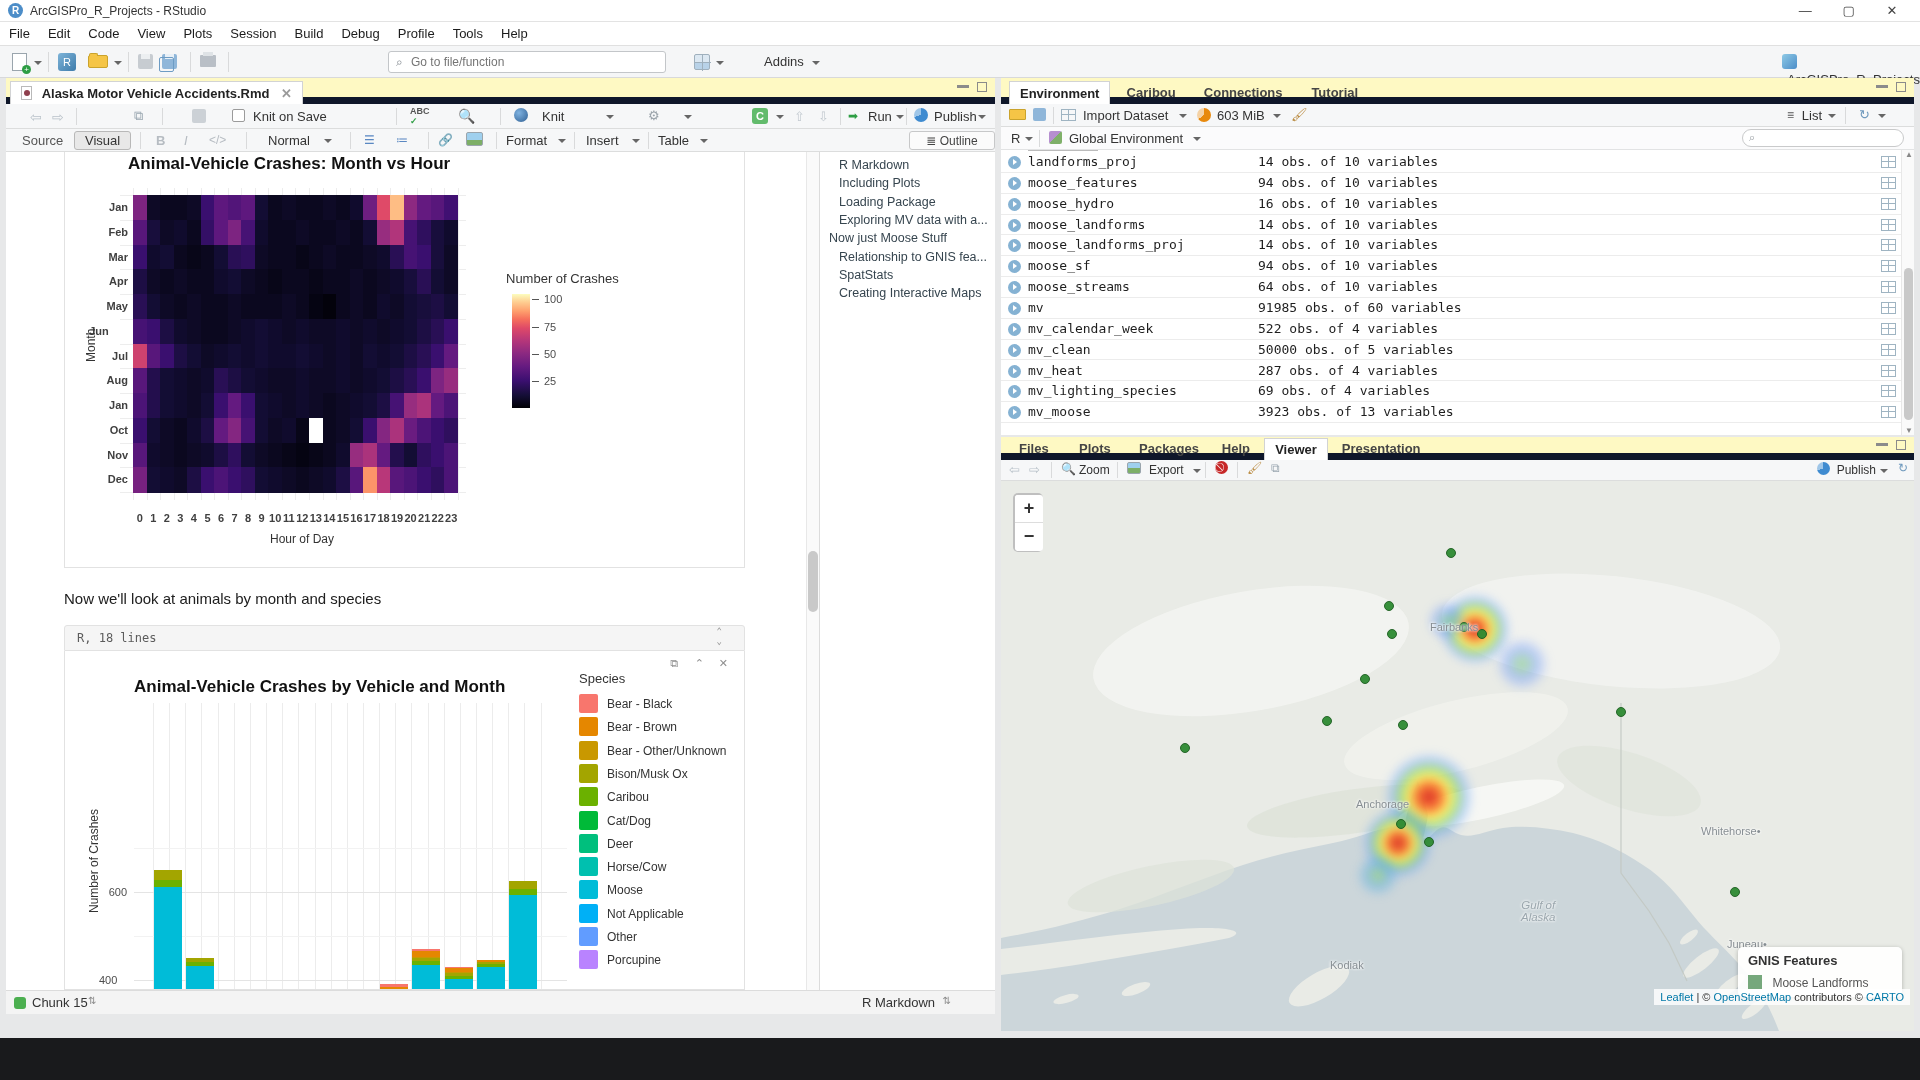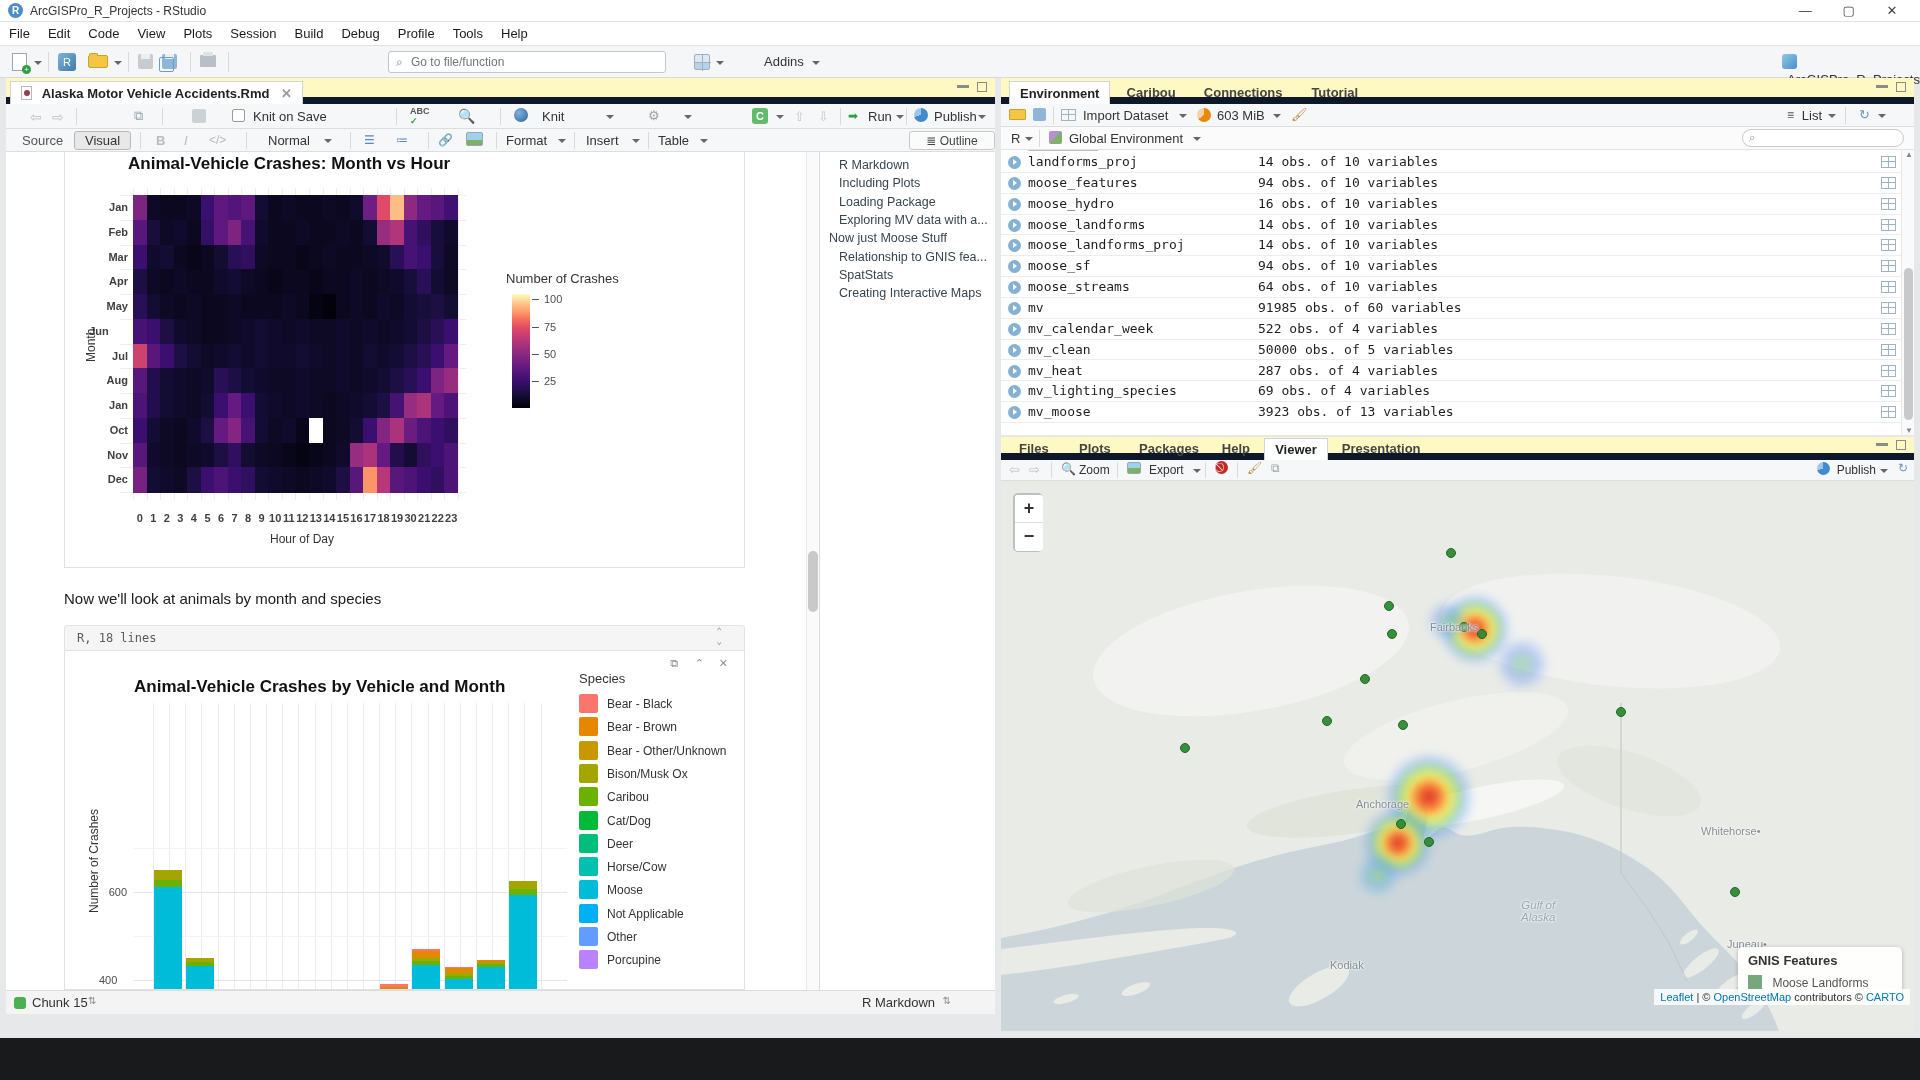--- a/index.html
+++ b/index.html
@@ -555,21 +555,21 @@
         <div class="abs axisb" style="left: 256.417px; top: 360px; width: 25.5417px; text-align: center;">10</div>
         <div class="abs axisb" style="left: 269.958px; top: 360px; width: 25.5417px; text-align: center;">11</div>
         <div class="abs axisb" style="left: 283.5px; top: 360px; width: 25.5417px; text-align: center;">12</div>
         <div class="abs axisb" style="left: 297.042px; top: 360px; width: 25.5417px; text-align: center;">13</div>
         <div class="abs axisb" style="left: 310.583px; top: 360px; width: 25.5417px; text-align: center;">14</div>
         <div class="abs axisb" style="left: 324.125px; top: 360px; width: 25.5417px; text-align: center;">15</div>
         <div class="abs axisb" style="left: 337.667px; top: 360px; width: 25.5417px; text-align: center;">16</div>
         <div class="abs axisb" style="left: 351.208px; top: 360px; width: 25.5417px; text-align: center;">17</div>
         <div class="abs axisb" style="left: 364.75px; top: 360px; width: 25.5417px; text-align: center;">18</div>
         <div class="abs axisb" style="left: 378.292px; top: 360px; width: 25.5417px; text-align: center;">19</div>
-        <div class="abs axisb" style="left: 391.833px; top: 360px; width: 25.5417px; text-align: center;">30</div>
+        <div class="abs axisb" style="left: 391.833px; top: 360px; width: 25.5417px; text-align: center;">20</div>
         <div class="abs axisb" style="left: 405.375px; top: 360px; width: 25.5417px; text-align: center;">21</div>
         <div class="abs axisb" style="left: 418.917px; top: 360px; width: 25.5417px; text-align: center;">22</div>
         <div class="abs axisb" style="left: 432.458px; top: 360px; width: 25.5417px; text-align: center;">23</div>
       </div>
     <div class="abs axlab" style="left:100px;top:178px;transform:rotate(-90deg);transform-origin:left top;left:78px;top:210px">Month</div>
     <div class="abs axlab txt" style="left:264px;top:380px">Hour of Day</div>
     <div class="abs axlab txt" style="left:500px;top:119px;font-size:13px">Number of Crashes</div>
     <div class="abs" style="left:506px;top:142px;width:18px;height:114px;background:linear-gradient(to bottom,#fcfdbf 0%,#fece91 7%,#fe9f6d 15%,#f6705c 22%,#de4968 30%,#b5367a 41%,#8c2981 52%,#641a80 64%,#3b0f70 76%,#140e36 89%,#000004 100%)"></div>
     <div class="abs" id="hm-legend-ticks">
         <div class="abs" style="left: 526px; top: 147.429px; width: 7px; height: 1px; background: rgb(85, 85, 85);"></div>

